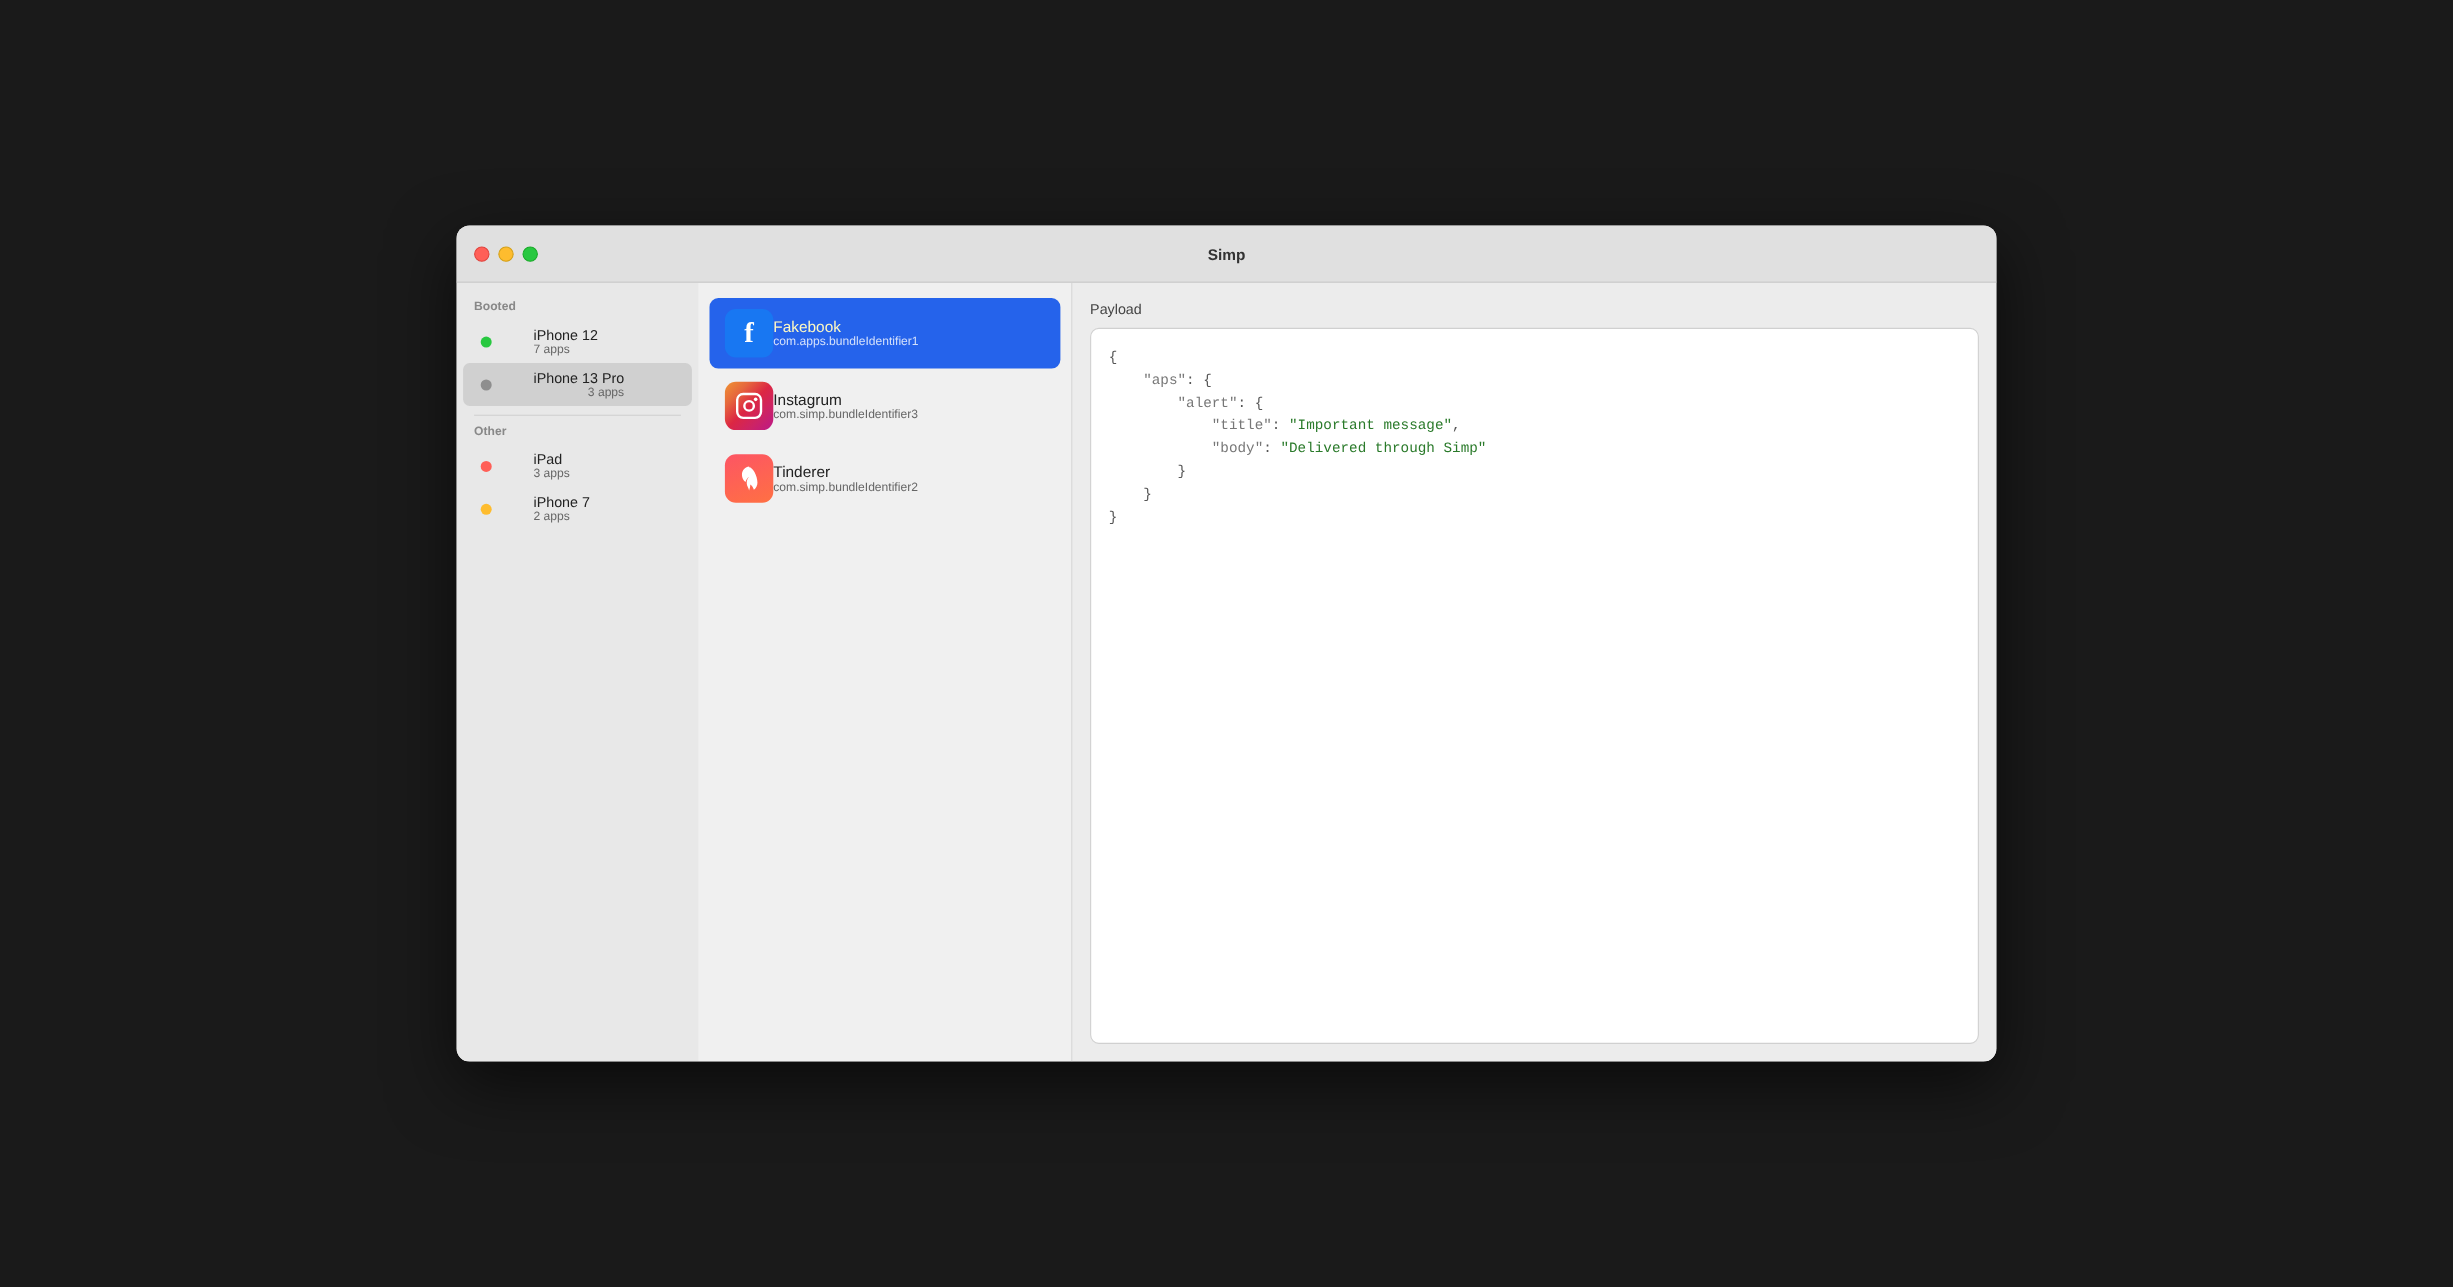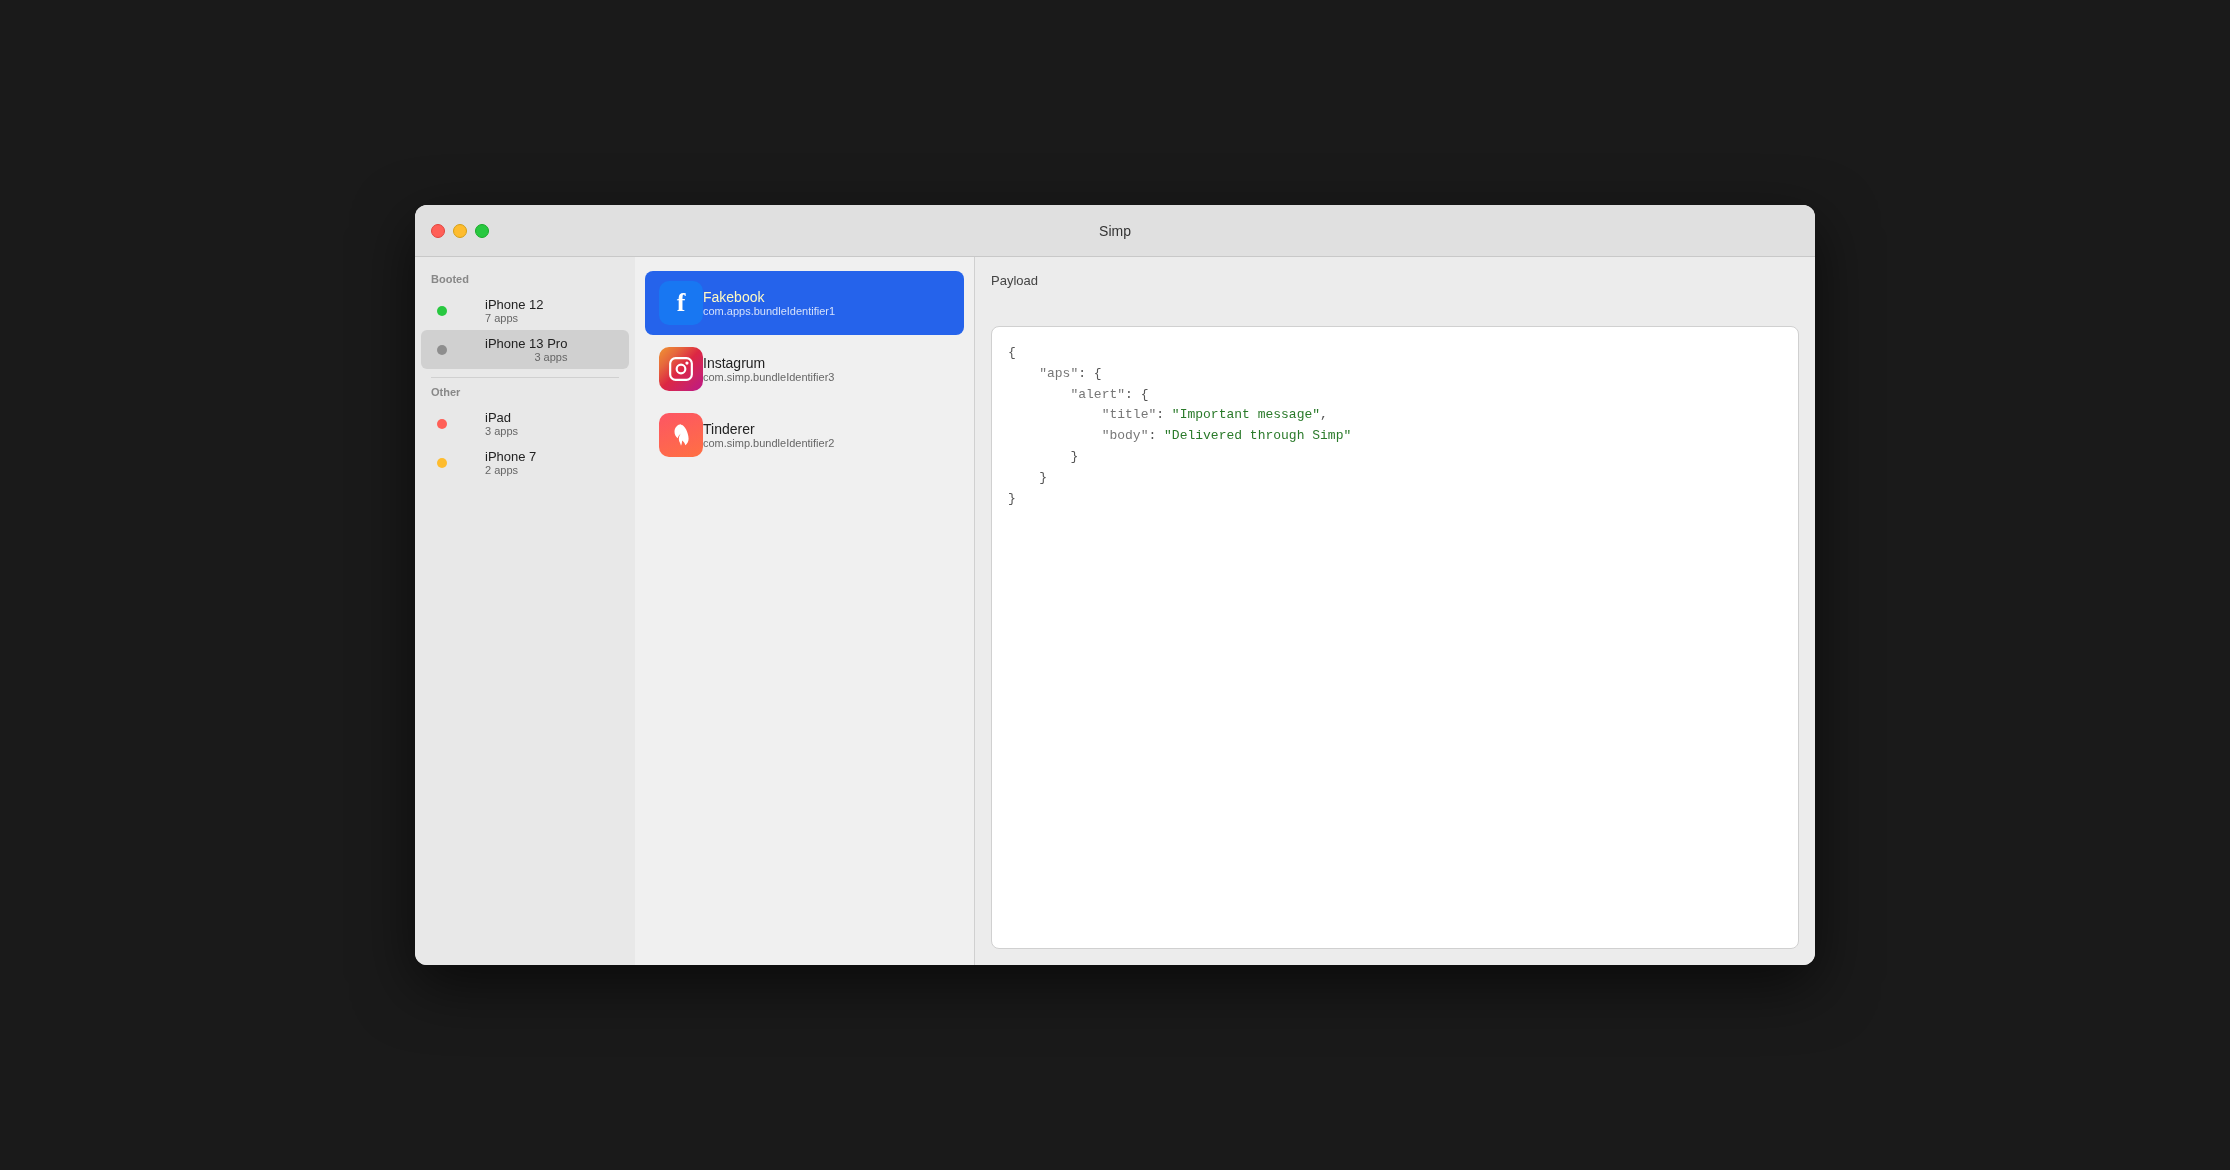--- a/index.html
+++ b/index.html
@@ -42,21 +42,21 @@
       width: 14px;
       height: 14px;
       border-radius: 50%;
       cursor: pointer;
     }
     .traffic-light.close { background: #ff5f57; border: 1px solid #e0443e; }
     .traffic-light.minimize { background: #febc2e; border: 1px solid #d4a017; }
     .traffic-light.maximize { background: #28c840; border: 1px solid #1aab29; }
     .titlebar-title {
       font-size: 14px;
-      font-weight: 400;
+      font-weight: 700;
       color: #333;
       text-align: right;
     }
     .content {
       display: flex;
       flex: 1;
       overflow: hidden;
     }
     
     .sidebar {
@@ -148,21 +148,20 @@
     }
     .app-bundle.selected { color: rgba(255,255,255,0.8); }
     
     .main-panel {
       flex: 1;
       background: #ececec;
       display: flex;
       flex-direction: column;
       padding: 16px;
       overflow: hidden;
-      gap: 28px;
     }
     .payload-label {
       font-size: 13px;
       font-weight: 500;
       color: #444;
       margin-bottom: 10px;
     }
     .payload-editor {
       flex: 1;
       background: #fff;

